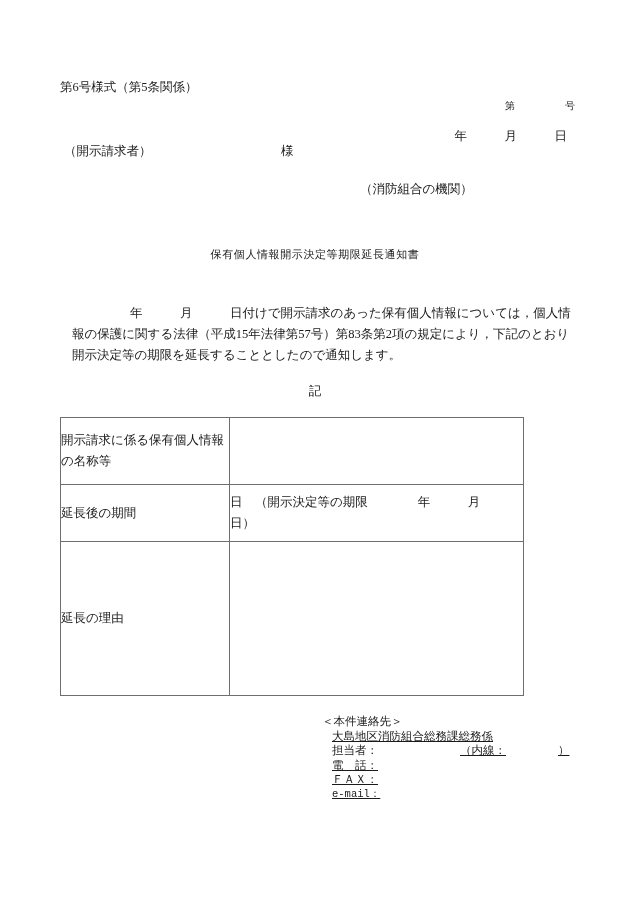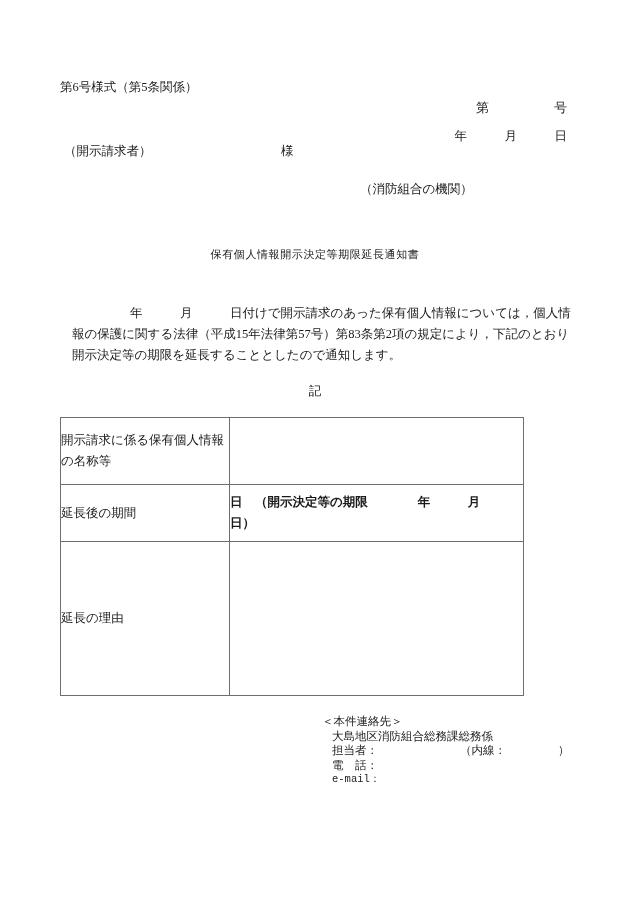--- a/index.html
+++ b/index.html
@@ -29,25 +29,25 @@
     line-height: 1.0;
   }
 
   
   #form-number {
     left: 60px;
     top: 81px;
     font-size: 12.5px;
   }
   #doc-number {
-    left: 0;
+    left: 8px;
     top: 101px;
     width: 567px;
     text-align: right;
-    font-size: 13px;
+    font-size: 10px;
   }
   #doc-date {
     left: 0;
     top: 130px;
     width: 567px;
     text-align: right;
     font-size: 12.5px;
   }
   #addressee-label {
     left: 64px;
@@ -114,21 +114,20 @@
     vertical-align: middle;
     font-size: 12.5px;
     line-height: 21px;
   }
   td.label-cell {
     width: 168px;
     padding: 0 0 0 10px;
   }
   td.value-cell {
     padding: 0 0 0 10px;
-    font-weight: bold;
   }
   tr.row-name td { height: 66px; }
   tr.row-period td { height: 56px; }
   tr.row-reason td { height: 153px; }
   td.label-cell.top-align { vertical-align: middle; }
   .cell-line2 { display: block; }
   #period-value {
     padding-left: 48px;
   }
 
@@ -138,20 +137,21 @@
     left: 322px;
     top: 714px;
     font-size: 11.5px;
     line-height: 14.6px;
   }
   #contact-block .c-line {
     white-space: pre;
   }
   #contact-block .c-indent {
     padding-left: 10px;
+    text-decoration: underline;
   }
   #contact-ext {
     display: inline-block;
     width: 128px;
   }
   #contact-email {
     font-family: "Liberation Mono", "DejaVu Sans Mono", monospace;
     font-size: 10.5px;
   }
 </style>
@@ -202,16 +202,17 @@
         <td class="value-cell"></td>
       </tr>
     </tbody>
   </table>
 
   <div id="contact-block">
     <div class="c-line">＜本件連絡先＞</div>
     <div class="c-line c-indent">大島地区消防組合総務課総務係</div>
     <div class="c-line c-indent"><span id="contact-ext">担当者：</span><span>（内線：</span><span style="display:inline-block;width:52px"></span><span>）</span></div>
     <div class="c-line c-indent">電　話：</div>
+    <div class="c-line c-indent">ＦＡＸ：</div>
     <div class="c-line c-indent" id="contact-email">e-mail：</div>
   </div>
 
 </div>
 
 </body></html>

